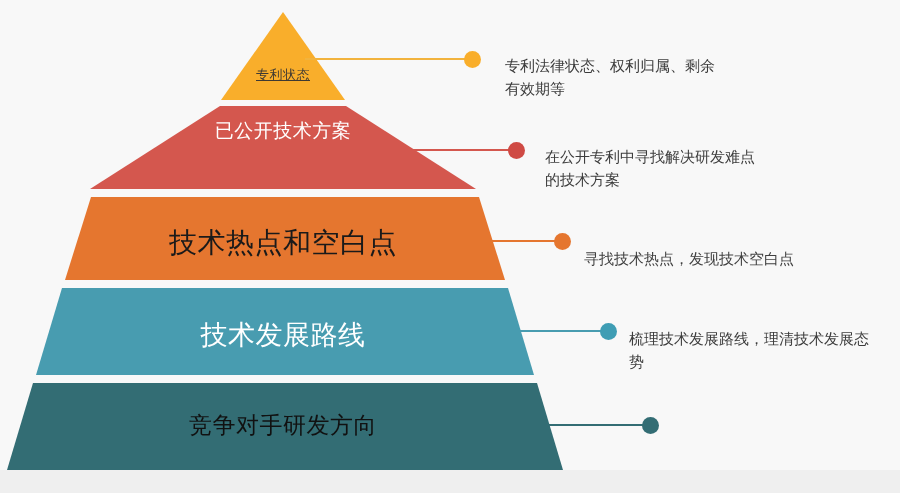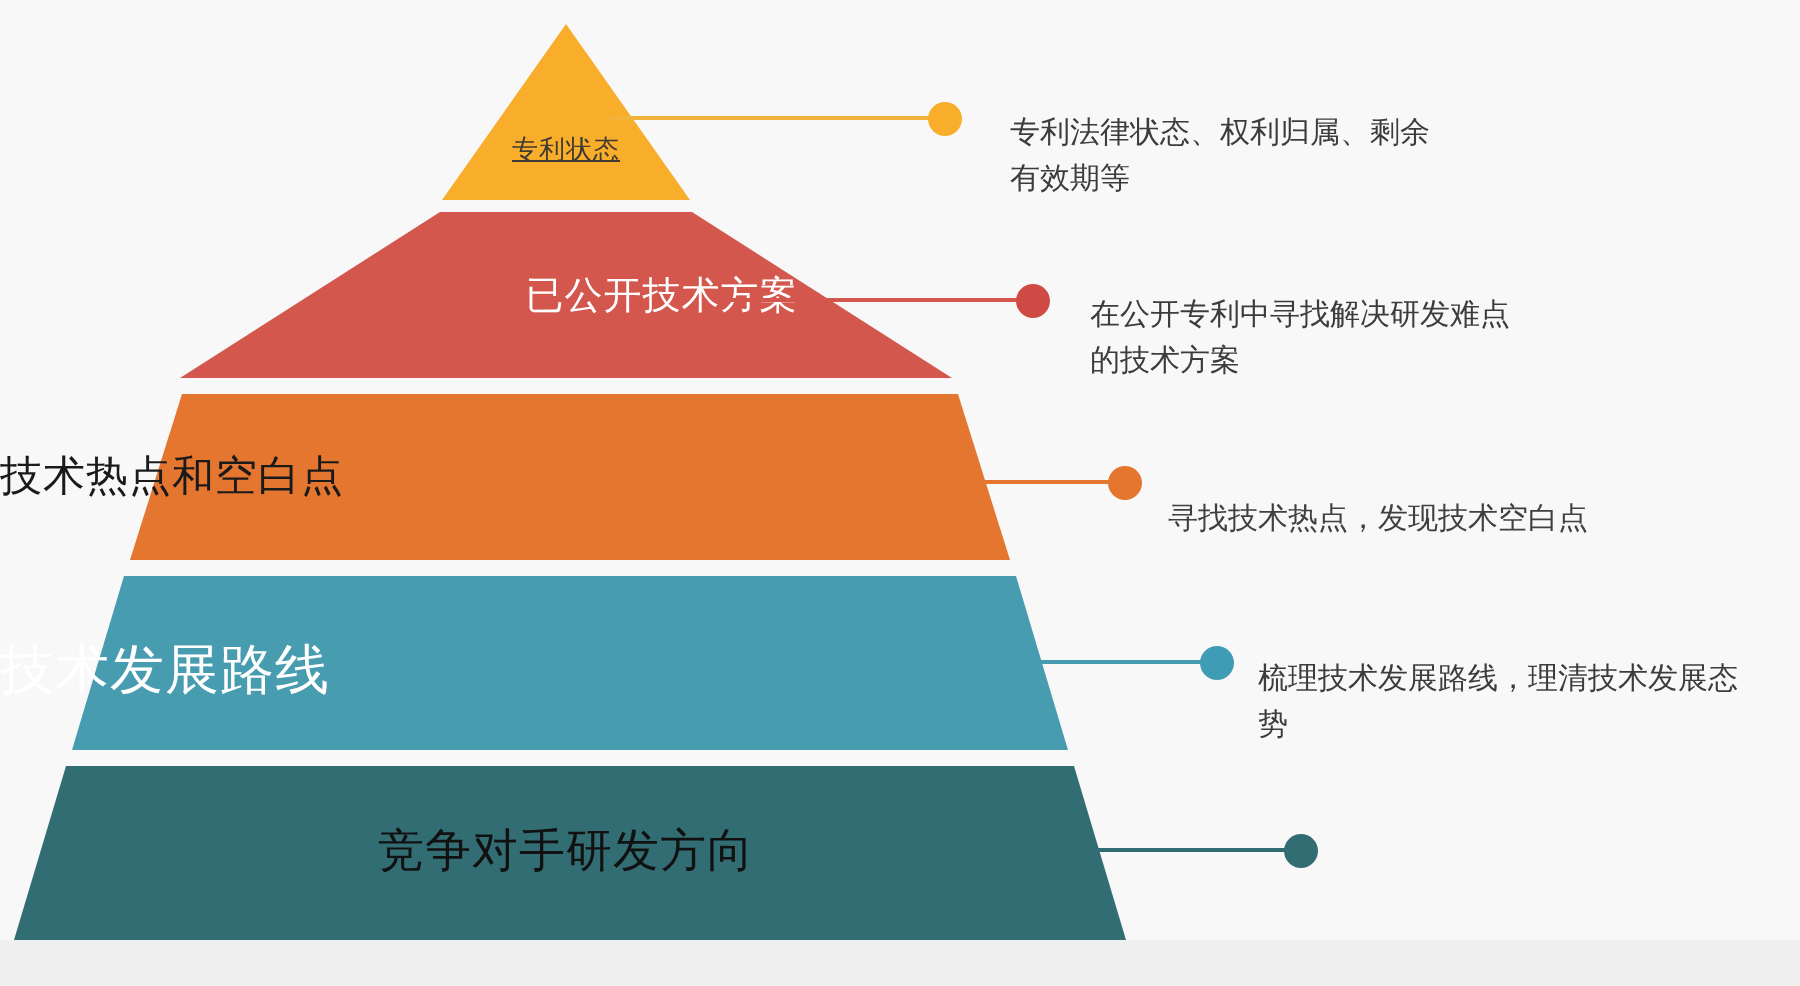--- a/index.html
+++ b/index.html
@@ -83,25 +83,25 @@
 
     <polygon points="91,197 479,197 505,280 65,280" fill="#e5762f"></polygon>
 
     <polygon points="220,106 346,106 476,189 90,189" fill="#d4574e"></polygon>
 
     <polygon points="283,12 345,100 221,100" fill="#f9ae2b"></polygon>
   </svg>
 
   <div class="tier-label" style="left: 0px; top: 66px; width: 566px; text-align: center; color: rgb(63, 58, 51); font-size: 13px; text-decoration: underline;">专利状态</div>
 
-  <div class="tier-label" style="left: 0px; top: 135px; width: 566px; text-align: center; color: rgb(255, 255, 255); font-size: 19px; padding-left: 48px;">已公开技术方案</div>
+  <div class="tier-label" style="left: 0px; top: 118px; width: 566px; text-align: center; color: rgb(255, 255, 255); font-size: 19px;">已公开技术方案</div>
 
-  <div class="tier-label" style="left: 0px; top: 224px; width: 566px; text-align: left; color: rgb(26, 26, 26); font-size: 21px;">技术热点和空白点</div>
+  <div class="tier-label" style="left: 0px; top: 224px; width: 566px; text-align: center; color: rgb(26, 26, 26); font-size: 28px;">技术热点和空白点</div>
 
-  <div class="tier-label" style="left: 0px; top: 317px; width: 566px; color: rgb(255, 255, 255); font-size: 27px;">技术发展路线</div>
+  <div class="tier-label" style="left: 0px; top: 317px; width: 566px; text-align: center; color: rgb(255, 255, 255); font-size: 27px;">技术发展路线</div>
 
   <div class="tier-label" style="left: 0px; top: 410px; width: 566px; text-align: center; color: rgb(17, 17, 17); font-size: 23px;">竞争对手研发方向</div>
 
   <div class="connector" style="left: 305px; top: 58px; width: 168px; background: rgb(242, 179, 61);"></div>
   <div class="dot" style="left: 464px; top: 51px; width: 17px; height: 17px; background: rgb(249, 174, 43);"></div>
 
   <div class="connector" style="left: 363px; top: 149px; width: 155px; background: rgb(212, 87, 78);"></div>
   <div class="dot" style="left: 508px; top: 142px; width: 17px; height: 17px; background: rgb(207, 74, 68);"></div>
 
   <div class="connector" style="left: 420px; top: 240px; width: 145px; background: rgb(229, 118, 47);"></div>

